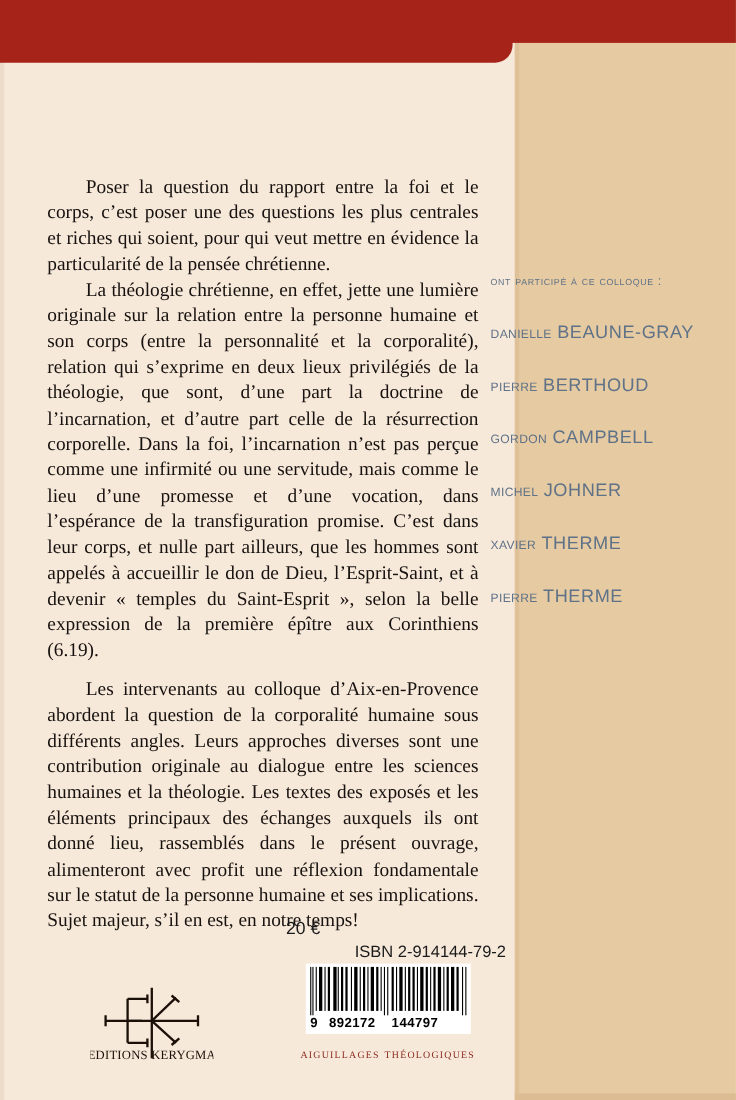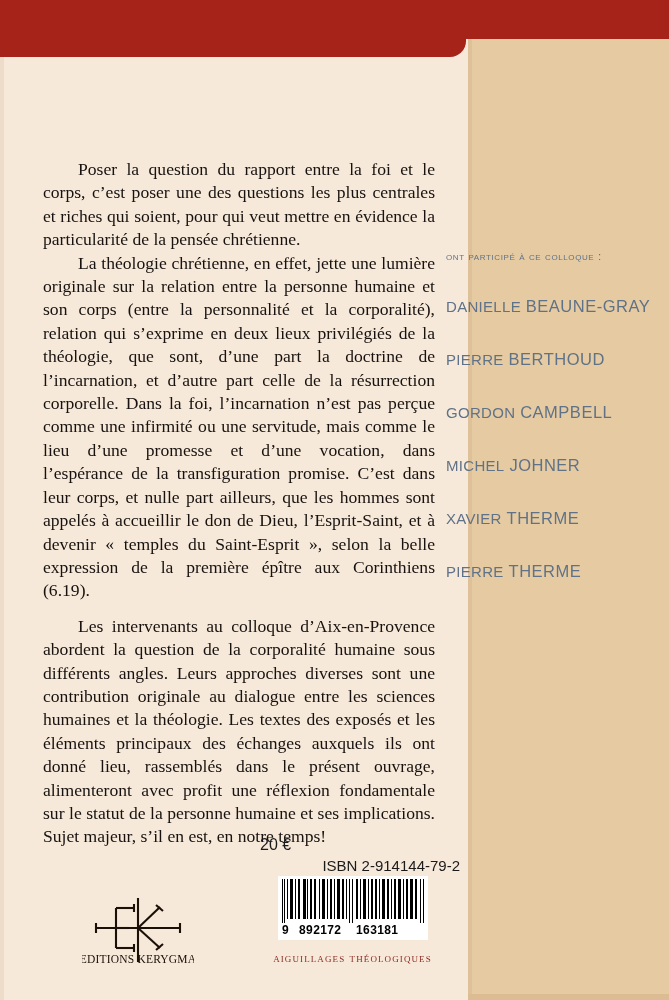--- a/index.html
+++ b/index.html
@@ -133,21 +133,21 @@
   .contrib-name {
     font-size: 16.5px;
     letter-spacing: 0.3px;
     margin-bottom: 29px;
     white-space: nowrap;
     color: #5f7287;
   }
   .contrib-name .fn {
     font-variant: small-caps;
     text-transform: lowercase;
-    font-size: 21px;
+    font-size: 16px;
   }
   .contrib-name .ln {
     letter-spacing: 0.5px;
   }
 
   
   .excelsis {
     position: absolute;
     left: 70px;
     top: 832px;
@@ -365,19 +365,19 @@
       <i style="left:121px;width:1px"></i>
       <i style="left:124px;width:2px"></i>
       <i style="left:128px;width:3px"></i>
       <i style="left:133px;width:2px"></i>
       <i class="g" style="left:138px;width:1px"></i>
       <i class="g" style="left:141px;width:1px"></i>
     </div>
     <div class="barcode-digits">
       <span class="bd-lead">9</span>
       <span class="bd-left">892172</span>
-      <span class="bd-right">163181</span>
+      <span class="bd-right">144797</span>
     </div>
   </div>
 
   <div class="series">Aiguillages théologiques</div>
 
 </div>
 
 </body></html>

